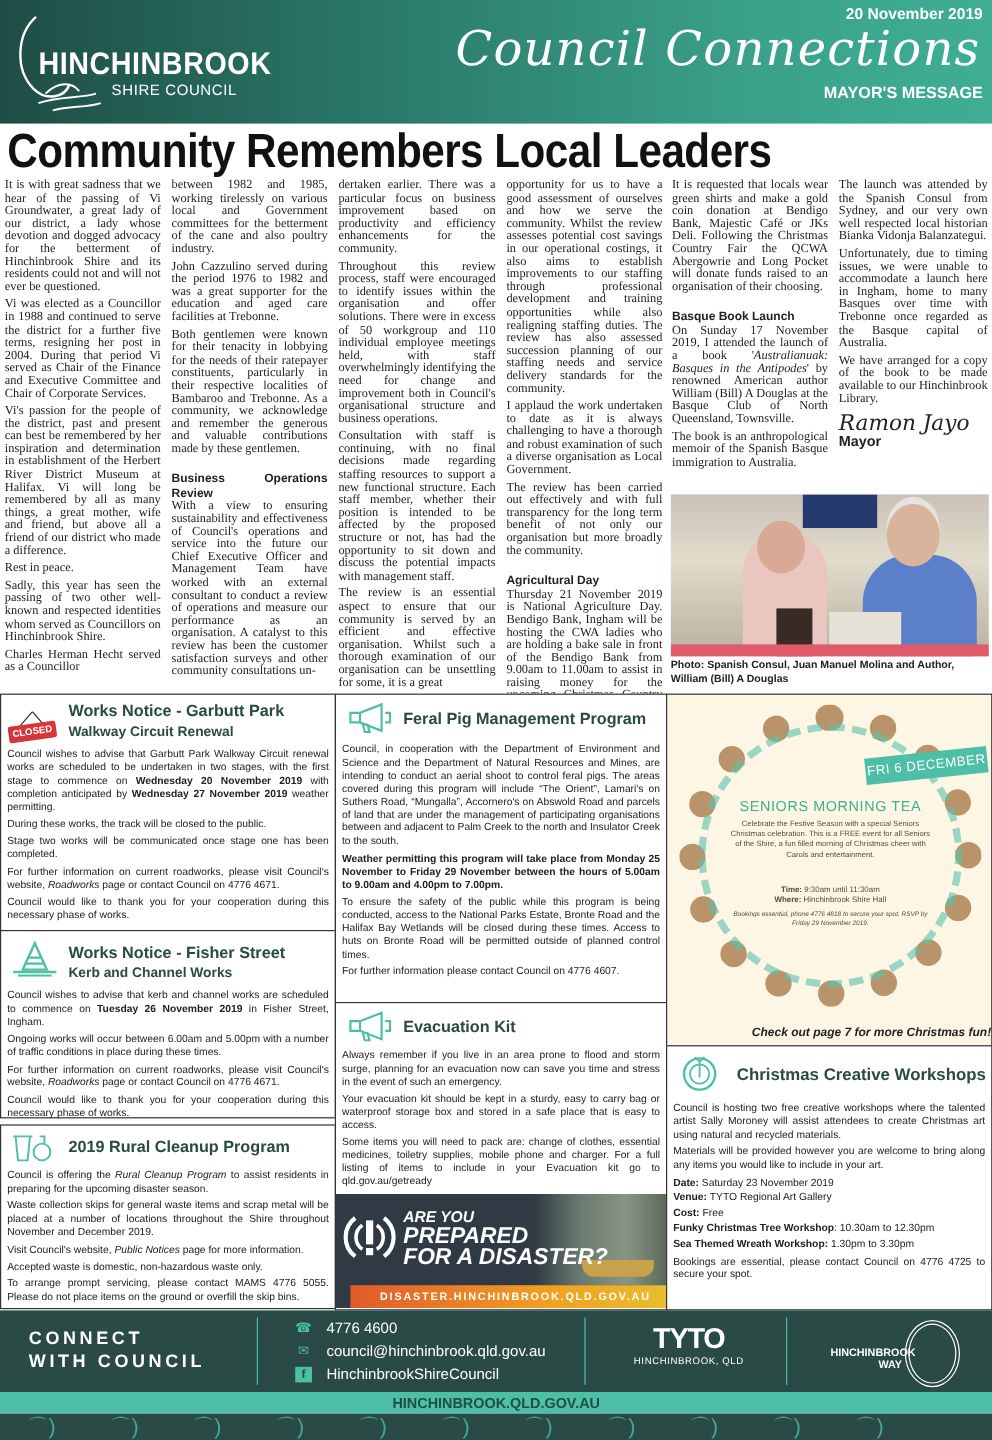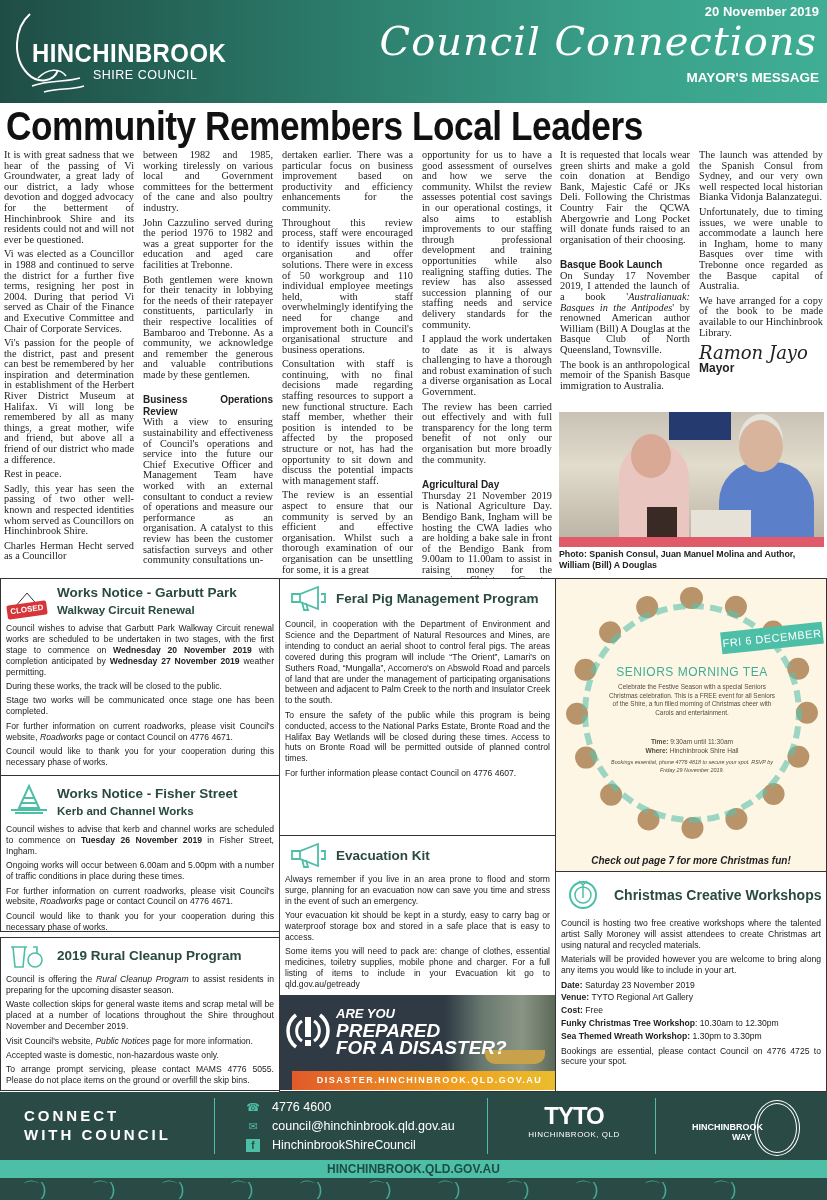--- a/index.html
+++ b/index.html
@@ -64,21 +64,21 @@
   .closed-sign .plate { position: absolute; left: 0; top: 10px; width: 40px; height: 14px; background: #d6353a; color: #fff; font-size: 8px; font-weight: 700; text-align: center; line-height: 14px; border-radius: 2px; transform: rotate(-8deg); }
 
   
   .wreath { position: absolute; left: 10px; top: 8px; width: 252px; height: 252px; border-radius: 50%; border: 22px dotted #b9946a; }
   .wreath2 { position: absolute; left: 26px; top: 24px; width: 220px; height: 220px; border-radius: 50%; border: 6px dashed #5cc1ad; opacity: 0.6; }
   .ribbon { position: absolute; left: 165px; top: 48px; width: 102px; height: 22px; background: #4dbfa6; color: #fff; font-size: 11px; line-height: 22px; text-align: center; transform: rotate(-6deg); letter-spacing: 0.5px; }
   .smt-title { position: absolute; left: 40px; width: 192px; top: 86px; text-align: center; color: #3fae94; font-size: 12px; letter-spacing: 0.5px; }
   .smt-body { position: absolute; left: 52px; width: 168px; top: 104px; text-align: center; color: #5a4a3a; font-size: 6.4px; line-height: 8.6px; }
   .smt-time { position: absolute; left: 52px; width: 168px; top: 158px; text-align: center; color: #5a4a3a; font-size: 6.6px; line-height: 9px; }
   .smt-book { position: absolute; left: 52px; width: 168px; top: 180px; text-align: center; color: #5a4a3a; font-size: 5.4px; line-height: 7.6px; font-style: italic; }
-  .xmas-link { position: absolute; left: 0; width: 270px; top: 276px; text-align: center; font-weight: 700; font-style: italic; font-size: 10px; color: #222; }
+  .xmas-link { position: absolute; left: 0; width: 270px; top: 276px; text-align: right; font-weight: 700; font-style: italic; font-size: 10px; color: #222; }
 
   .b7 .body b { font-weight: 700; }
 
   
   .banner { position: absolute; left: 280px; top: 995px; width: 275px; height: 95px; background: #2f3a44; overflow: hidden; }
   .banner .img { position: absolute; right: 0; top: 0; width: 110px; height: 76px; background: linear-gradient(90deg, #2f3a44 0%, #6a7a70 35%, #8a9484 70%, #5c6a5a 100%); }
   .banner .boat { position: absolute; right: 10px; top: 55px; width: 60px; height: 14px; background: #c8a24a; border-radius: 0 0 10px 10px; }
   .banner .alert { position: absolute; left: 6px; top: 14px; width: 44px; height: 44px; }
   .banner .txt { position: absolute; left: 56px; top: 10px; color: #fff; font-weight: 700; font-style: italic; line-height: 17px; }
   .banner .t1 { font-size: 13px; }
@@ -226,20 +226,21 @@
 </div>
 
 <div class="box b4">
   <svg style="position:absolute;left:8px;top:6px" width="40" height="26" viewBox="0 0 40 26">
     <path d="M4 9 L12 9 L30 2 L30 24 L12 17 L4 17 Z M12 9 L12 17 M14 17 L16 25 L20 25 L18 18" stroke="#4dbfa6" stroke-width="1.8" fill="none"></path>
     <path d="M33 9 L37 9 L37 17 L33 17" stroke="#4dbfa6" stroke-width="1.8" fill="none"></path>
   </svg>
   <div class="title" style="left:56px;top:12px;">Feral Pig Management Program</div>
   <div class="body" style="left:5px;top:40px;width:265px;">
     <p>Council, in cooperation with the Department of Environment and Science and the Department of Natural Resources and Mines, are intending to conduct an aerial shoot to control feral pigs. The areas covered during this program will include “The Orient”, Lamari's on Suthers Road, “Mungalla”, Accornero's on Abswold Road and parcels of land that are under the management of participating organisations between and adjacent to Palm Creek to the north and Insulator Creek to the south.</p>
+    <p style="font-weight:700">Weather permitting this program will take place from Monday 25 November to Friday 29 November between the hours of 5.00am to 9.00am and 4.00pm to 7.00pm.</p>
     <p>To ensure the safety of the public while this program is being conducted, access to the National Parks Estate, Bronte Road and the Halifax Bay Wetlands will be closed during these times. Access to huts on Bronte Road will be permitted outside of planned control times.</p>
     <p>For further information please contact Council on 4776 4607.</p>
   </div>
 </div>
 
 <div class="box b5">
   <svg style="position:absolute;left:8px;top:6px" width="40" height="26" viewBox="0 0 40 26">
     <path d="M4 9 L12 9 L30 2 L30 24 L12 17 L4 17 Z M12 9 L12 17 M14 17 L16 25 L20 25 L18 18" stroke="#4dbfa6" stroke-width="1.8" fill="none"></path>
     <path d="M33 9 L37 9 L37 17 L33 17" stroke="#4dbfa6" stroke-width="1.8" fill="none"></path>
   </svg>

